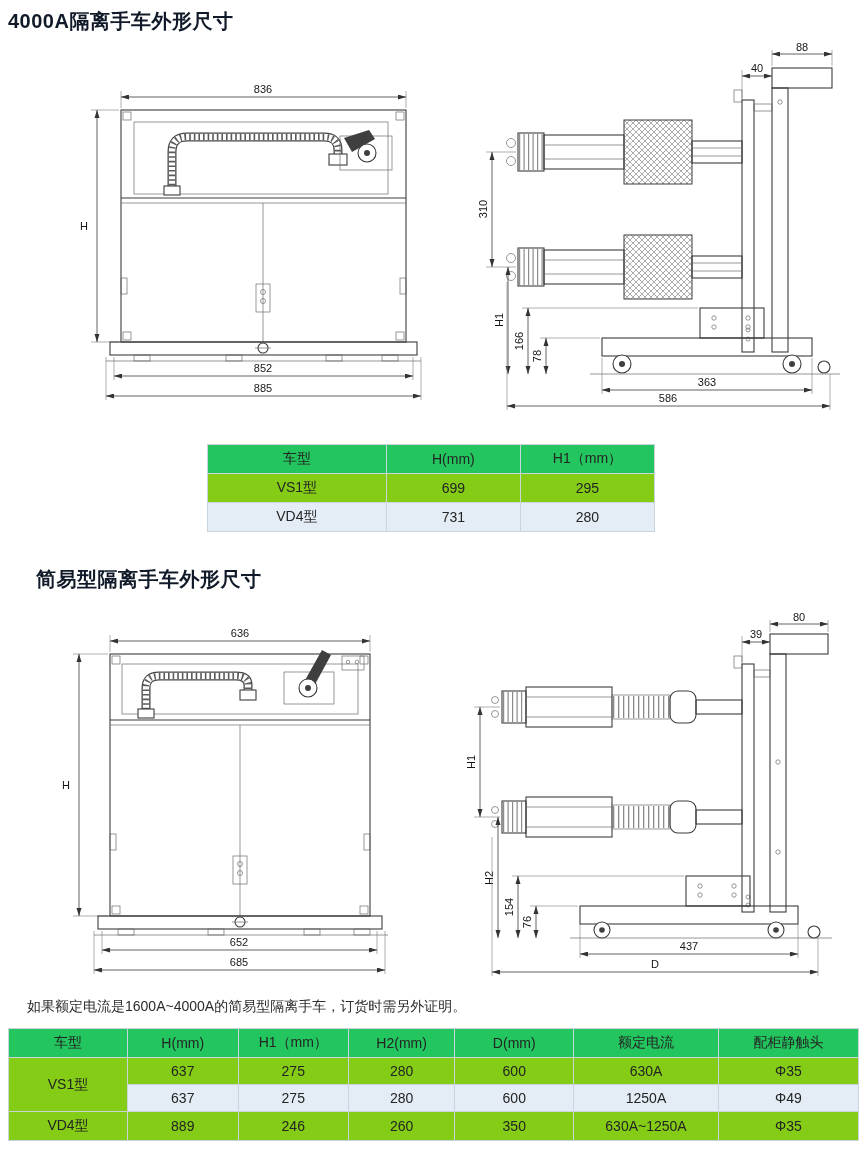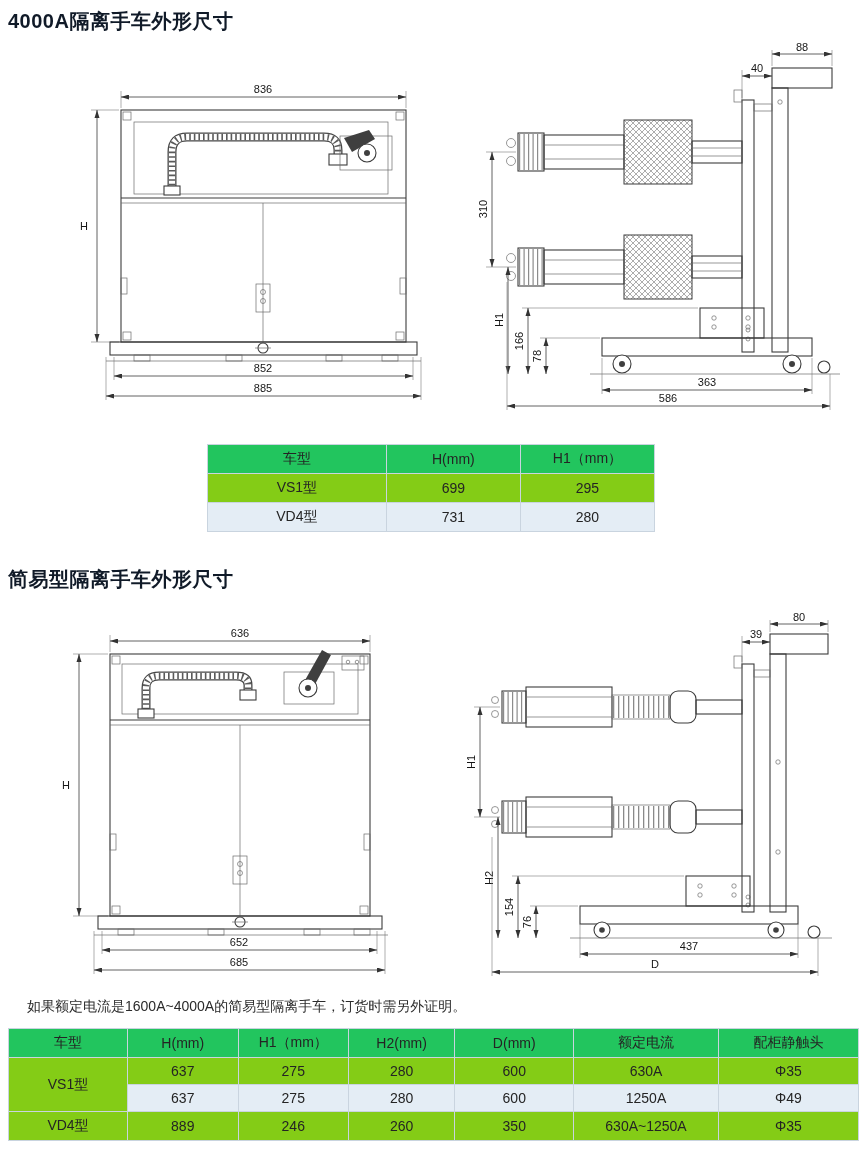--- a/index.html
+++ b/index.html
@@ -2,21 +2,21 @@
 <html><head>
 <meta charset="utf-8">
 <style>
   * { margin:0; padding:0; box-sizing:border-box; }
   html,body { background:#ffffff; }
   .page { position:relative; width:867px; height:1170px; background:#ffffff;
           font-family:"Liberation Sans", sans-serif; overflow:hidden; }
   .title { position:absolute; left:8px; font-size:20px; font-weight:bold;
            color:#101a28; letter-spacing:0.5px; }
   #title1 { top:8px; }
-  #title2 { top:566px; }
+  #title2 { top:566px;margin-left:28px; }
   .note  { position:absolute; left:27px; top:998px; font-size:14px; color:#2b2b2b; }
 
   .draw { position:absolute; }
   #fv1 { left:76px;  top:80px; }
   #sv1 { left:462px; top:42px; }
   #fv2 { left:58px;  top:624px; }
   #sv2 { left:452px; top:612px; }
 
   .s    { fill:none; stroke:#3c3c3c; stroke-width:1.1; }
   .sf   { fill:#ffffff; stroke:#3c3c3c; stroke-width:1.1; }

